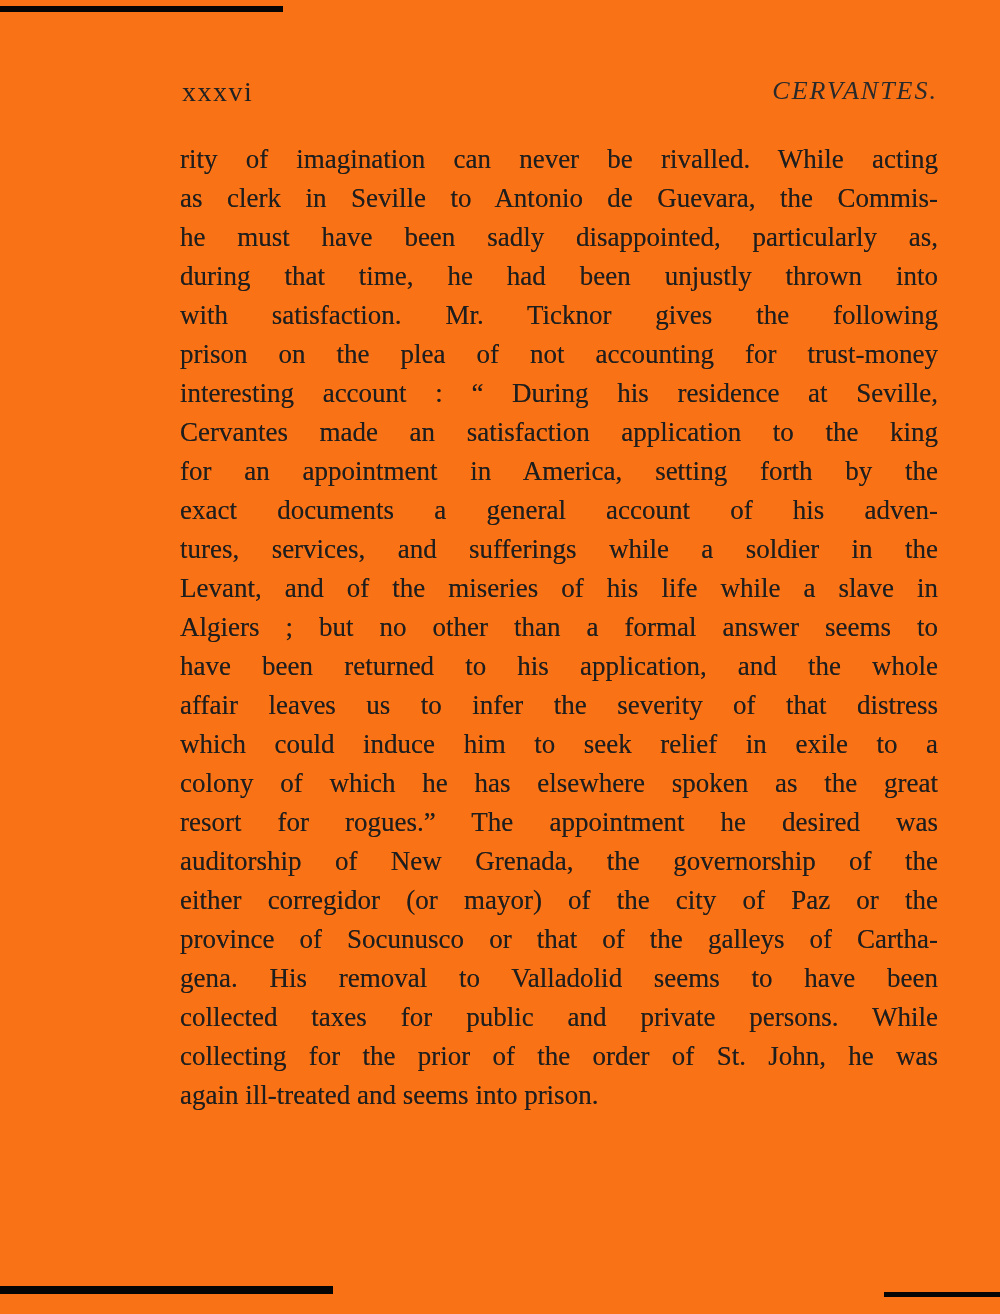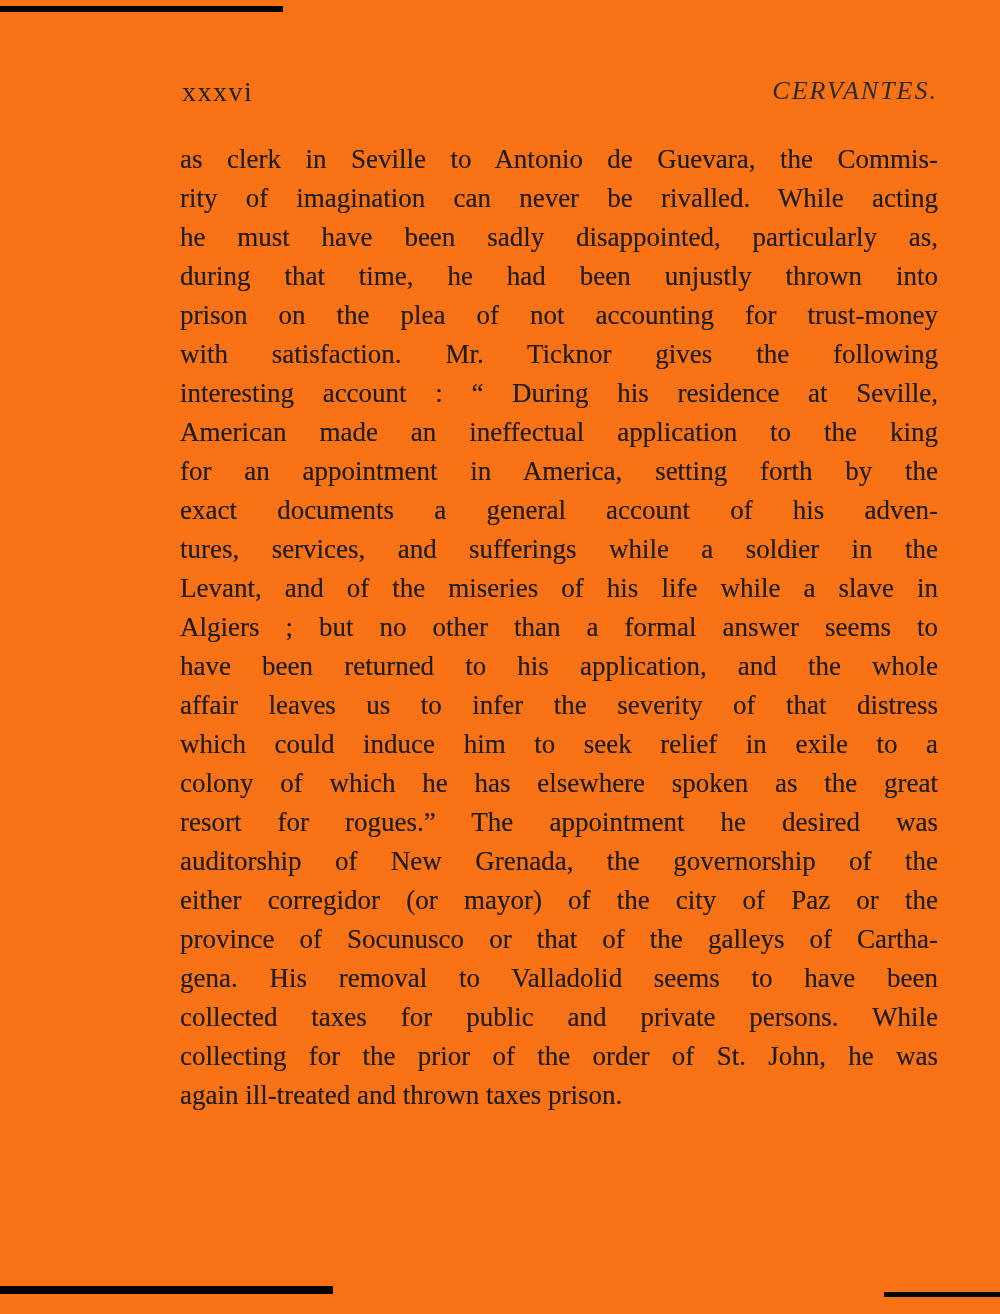--- a/index.html
+++ b/index.html
@@ -78,40 +78,40 @@
   <div class="artifact top-left"></div>
   <div class="artifact bottom-left"></div>
   <div class="artifact bottom-right"></div>
 
   <div class="header">
     <span class="page-number">xxxvi</span>
     <span class="running-title">CERVANTES.</span>
   </div>
 
   <div class="body-text">
+    <div class="line">rity of imagination can never be rivalled. While acting</div>
     <div class="line">as clerk in Seville to Antonio de Guevara, the Commis-</div>
-    <div class="line">rity of imagination can never be rivalled. While acting</div>
     <div class="line">he must have been sadly disappointed, particularly as,</div>
     <div class="line">during that time, he had been unjustly thrown into</div>
+    <div class="line">with satisfaction. Mr. Ticknor gives the following</div>
     <div class="line">prison on the plea of not accounting for trust-money</div>
-    <div class="line">with satisfaction. Mr. Ticknor gives the following</div>
     <div class="line">interesting account : “ During his residence at Seville,</div>
-    <div class="line">American made an ineffectual application to the king</div>
+    <div class="line">Cervantes made an satisfaction application to the king</div>
     <div class="line">for an appointment in America, setting forth by the</div>
     <div class="line">exact documents a general account of his adven-</div>
     <div class="line">tures, services, and sufferings while a soldier in the</div>
     <div class="line">Levant, and of the miseries of his life while a slave in</div>
     <div class="line">Algiers ; but no other than a formal answer seems to</div>
     <div class="line">have been returned to his application, and the whole</div>
     <div class="line">affair leaves us to infer the severity of that distress</div>
     <div class="line">which could induce him to seek relief in exile to a</div>
     <div class="line">colony of which he has elsewhere spoken as the great</div>
     <div class="line">resort for rogues.” The appointment he desired was</div>
     <div class="line">auditorship of New Grenada, the governorship of the</div>
     <div class="line">either corregidor (or mayor) of the city of Paz or the</div>
     <div class="line">province of Socunusco or that of the galleys of Cartha-</div>
     <div class="line">gena. His removal to Valladolid seems to have been</div>
     <div class="line">collected taxes for public and private persons. While</div>
     <div class="line">collecting for the prior of the order of St. John, he was</div>
-    <div class="line last">again ill-treated and thrown taxes prison.</div>
+    <div class="line last">again ill-treated and seems into prison.</div>
   </div>
 
 </div>
 
 </body></html>

